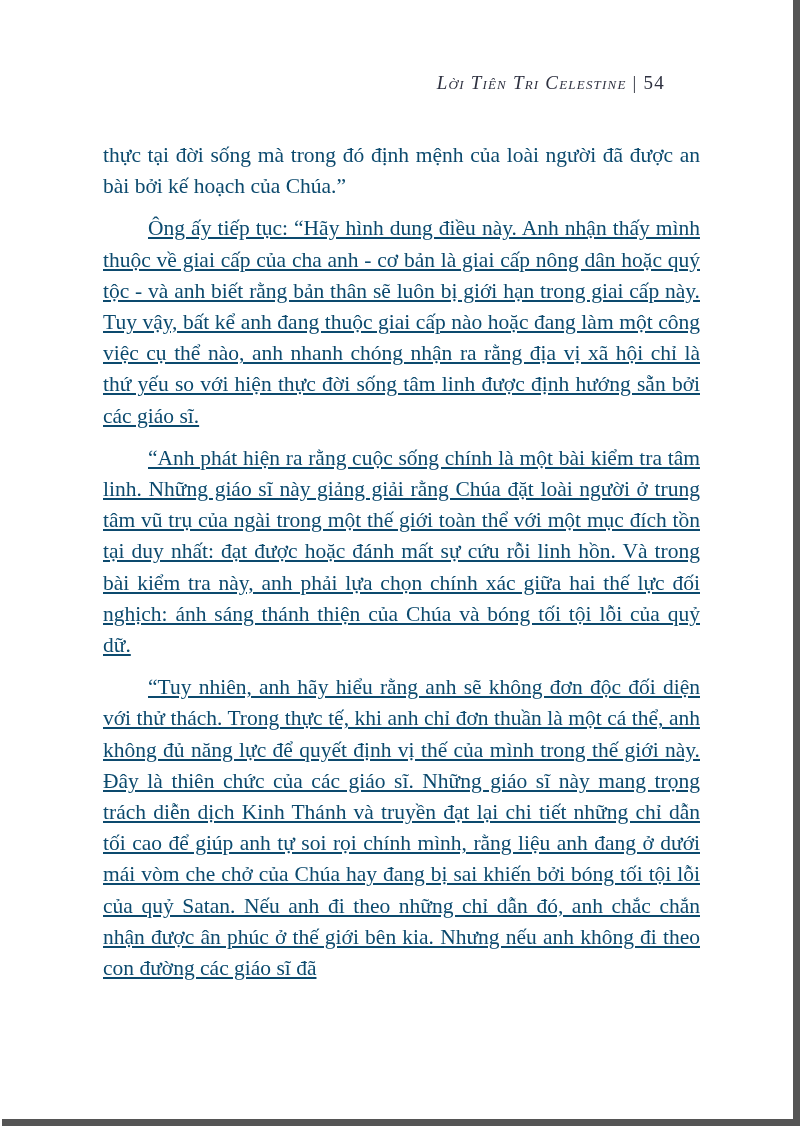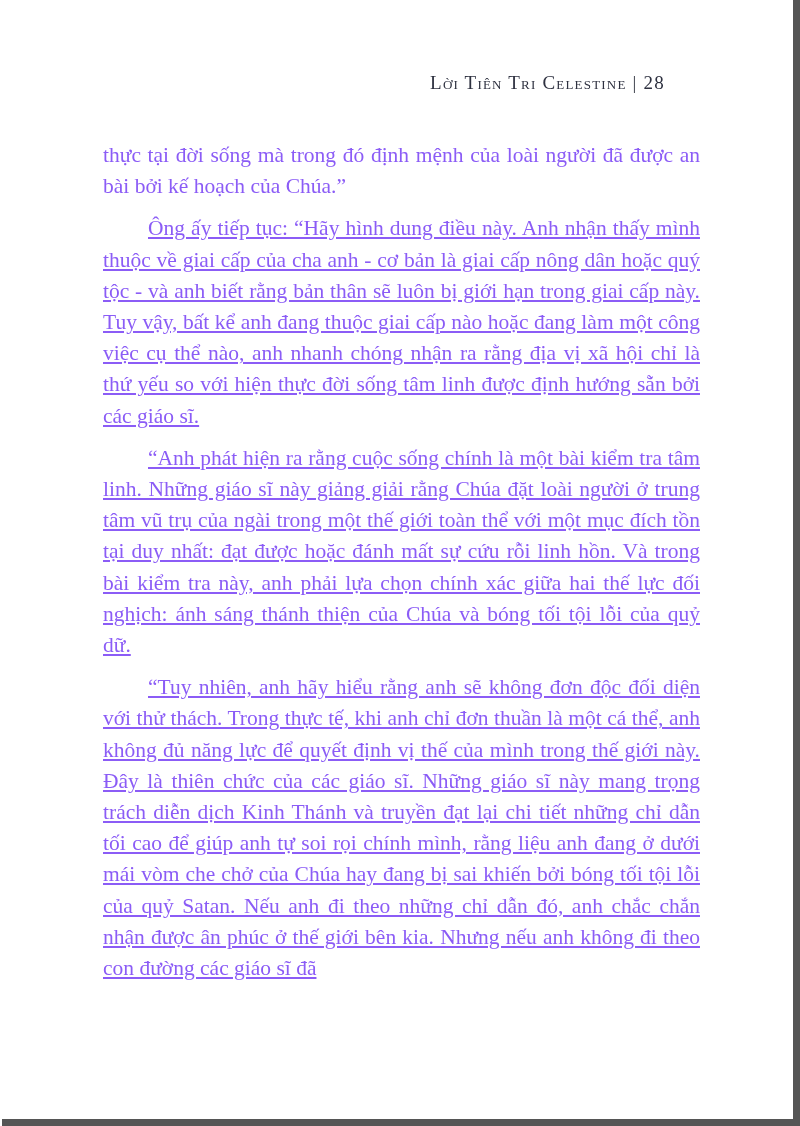--- a/index.html
+++ b/index.html
@@ -36,51 +36,52 @@
     position: absolute;
     top: 72px;
     right: 135px;
     color: #2e3140;
     font-size: 19px;
     letter-spacing: 1.2px;
     white-space: nowrap;
   }
   .running-header .title {
     font-variant: small-caps;
+    font-style: italic;
   }
   .running-header .sep {
     padding: 0 6px;
     font-weight: 300;
     color: #3a3d48;
   }
   .content {
     position: absolute;
     left: 103px;
     top: 140px;
     width: 597px;
-    color: #8b5cf6;
+    color: #0c4a6e;
     font-size: 21.5px;
     line-height: 31.2px;
     text-align: justify;
   }
   .content p {
     margin: 0 0 11px 0;
   }
   .content p.indent {
     text-indent: 45px;
     text-decoration: underline;
   }
 </style>
 </head>
 <body>
 
 <div class="page">
 
   <div class="running-header">
-    <span class="title">Lời Tiên Tri Celestine</span><span class="sep">|</span><span class="page-num">28</span>
+    <span class="title">Lời Tiên Tri Celestine</span><span class="sep">|</span><span class="page-num">54</span>
   </div>
 
   <div class="content">
 
       <p>thực tại đời sống mà trong đó định mệnh của loài người đã được an bài bởi kế hoạch của Chúa.”</p>
 
       <p class="indent">Ông ấy tiếp tục: “Hãy hình dung điều này. Anh nhận thấy mình thuộc về giai cấp của cha anh - cơ bản là giai cấp nông dân hoặc quý tộc - và anh biết rằng bản thân sẽ luôn bị giới hạn trong giai cấp này. Tuy vậy, bất kể anh đang thuộc giai cấp nào hoặc đang làm một công việc cụ thể nào, anh nhanh chóng nhận ra rằng địa vị xã hội chỉ là thứ yếu so với hiện thực đời sống tâm linh được định hướng sẵn bởi các giáo sĩ.</p>
 
       <p class="indent">“Anh phát hiện ra rằng cuộc sống chính là một bài kiểm tra tâm linh. Những giáo sĩ này giảng giải rằng Chúa đặt loài người ở trung tâm vũ trụ của ngài trong một thế giới toàn thể với một mục đích tồn tại duy nhất: đạt được hoặc đánh mất sự cứu rỗi linh hồn. Và trong bài kiểm tra này, anh phải lựa chọn chính xác giữa hai thế lực đối nghịch: ánh sáng thánh thiện của Chúa và bóng tối tội lỗi của quỷ dữ.</p>
 

